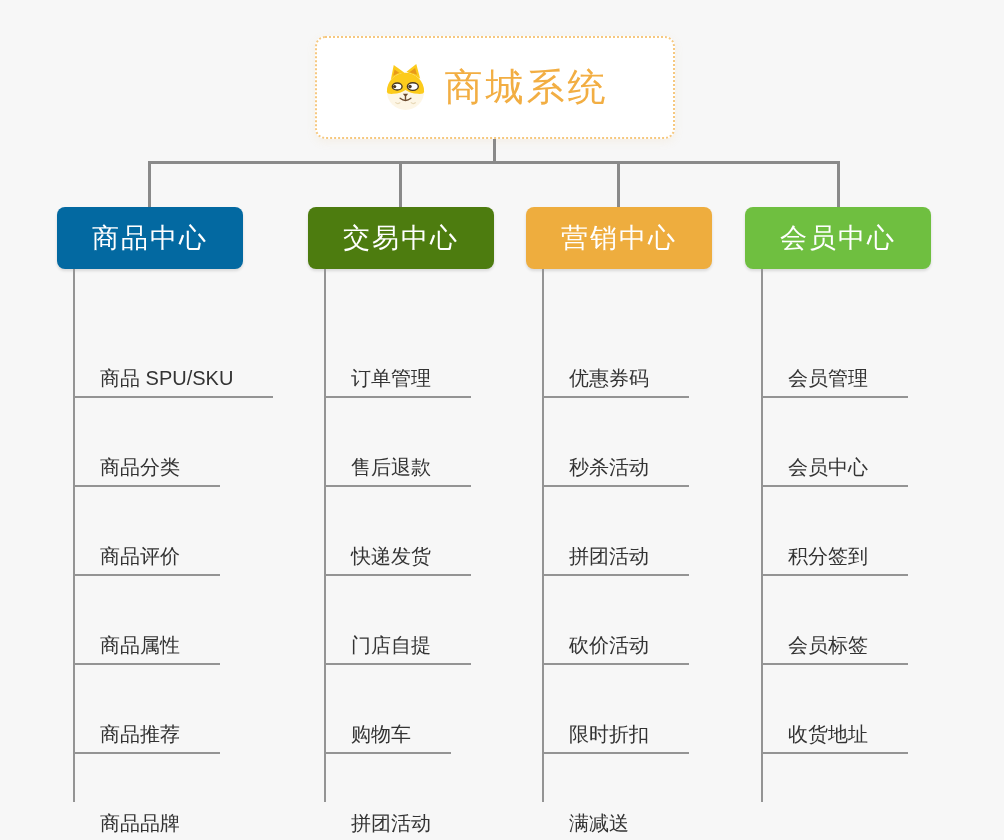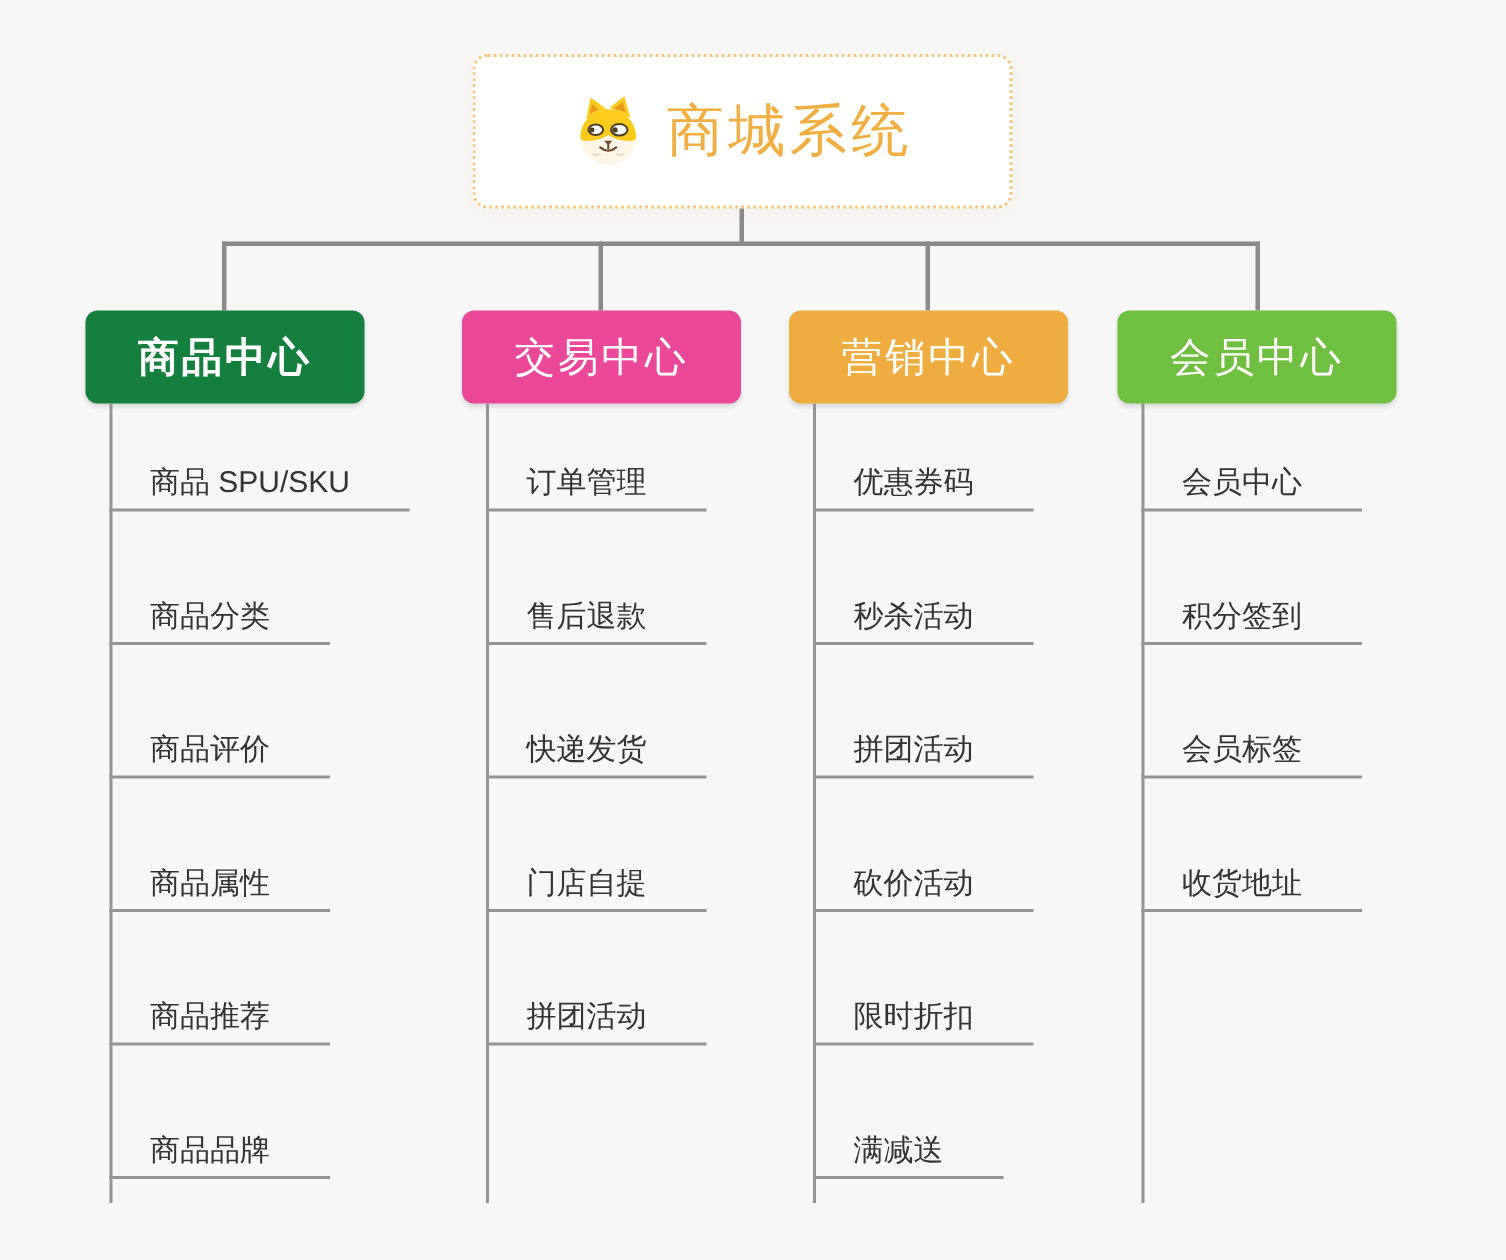--- a/index.html
+++ b/index.html
@@ -86,21 +86,21 @@
     height: 89px;
     width: max-content;
     display: flex;
     align-items: flex-end;
     padding: 0 40px 4px 27px;
     border-bottom: 2px solid #949494;
     font-size: 20px;
     color: #333333;
     white-space: nowrap;
   }
-  .child-list li:first-child { height: 72px; }
+  .child-list li:first-child { height: 104px; margin-top: 25px; }
 </style>
 </head>
 <body style="background: rgb(247, 247, 247);">
 
 <div class="canvas">
 
   <div class="root-node">
     <svg class="dog-icon" viewBox="0 0 48 50" xmlns="http://www.w3.org/2000/svg">
 
       <polygon points="9,17 12,2 23,10" fill="#fccb1c"></polygon>
@@ -123,24 +123,24 @@
     <span class="root-title">商城系统</span>
   </div>
 
   <div class="line root-stub"></div>
   <div class="line h-line"></div>
   <div class="line drop drop-0"></div>
   <div class="line drop drop-1"></div>
   <div class="line drop drop-2"></div>
   <div class="line drop drop-3"></div>
 
-  <div class="branch-box branch-box-0" style="background-color: #15803d; font-weight: bold;">
+  <div class="branch-box branch-box-0" style="background-color: #0369a1;">
     <span>商品中心</span>
   </div>
-  <div class="branch-box branch-box-1" style="background-color: #ec4899;">
+  <div class="branch-box branch-box-1" style="background-color: #4d7c0f;">
     <span>交易中心</span>
   </div>
   <div class="branch-box branch-box-2" style="background-color: rgb(238, 173, 62); text-align: right;">
     <span>营销中心</span>
   </div>
   <div class="branch-box branch-box-3" style="background-color: rgb(111, 191, 64);">
     <span>会员中心</span>
   </div>
 
   <div class="column column-0">
@@ -155,39 +155,41 @@
     </ul>
   </div>
 
   <div class="column column-1">
     <div class="trunk"></div>
     <ul class="child-list">
       <li>订单管理</li>
       <li>售后退款</li>
       <li>快递发货</li>
       <li>门店自提</li>
+      <li>购物车</li>
       <li>拼团活动</li>
     </ul>
   </div>
 
   <div class="column column-2">
     <div class="trunk"></div>
     <ul class="child-list">
       <li>优惠券码</li>
       <li>秒杀活动</li>
       <li>拼团活动</li>
       <li>砍价活动</li>
       <li>限时折扣</li>
       <li>满减送</li>
     </ul>
   </div>
 
   <div class="column column-3">
     <div class="trunk"></div>
     <ul class="child-list">
+      <li>会员管理</li>
       <li>会员中心</li>
       <li>积分签到</li>
       <li>会员标签</li>
       <li>收货地址</li>
     </ul>
   </div>
 
 </div>
 
 </body></html>

